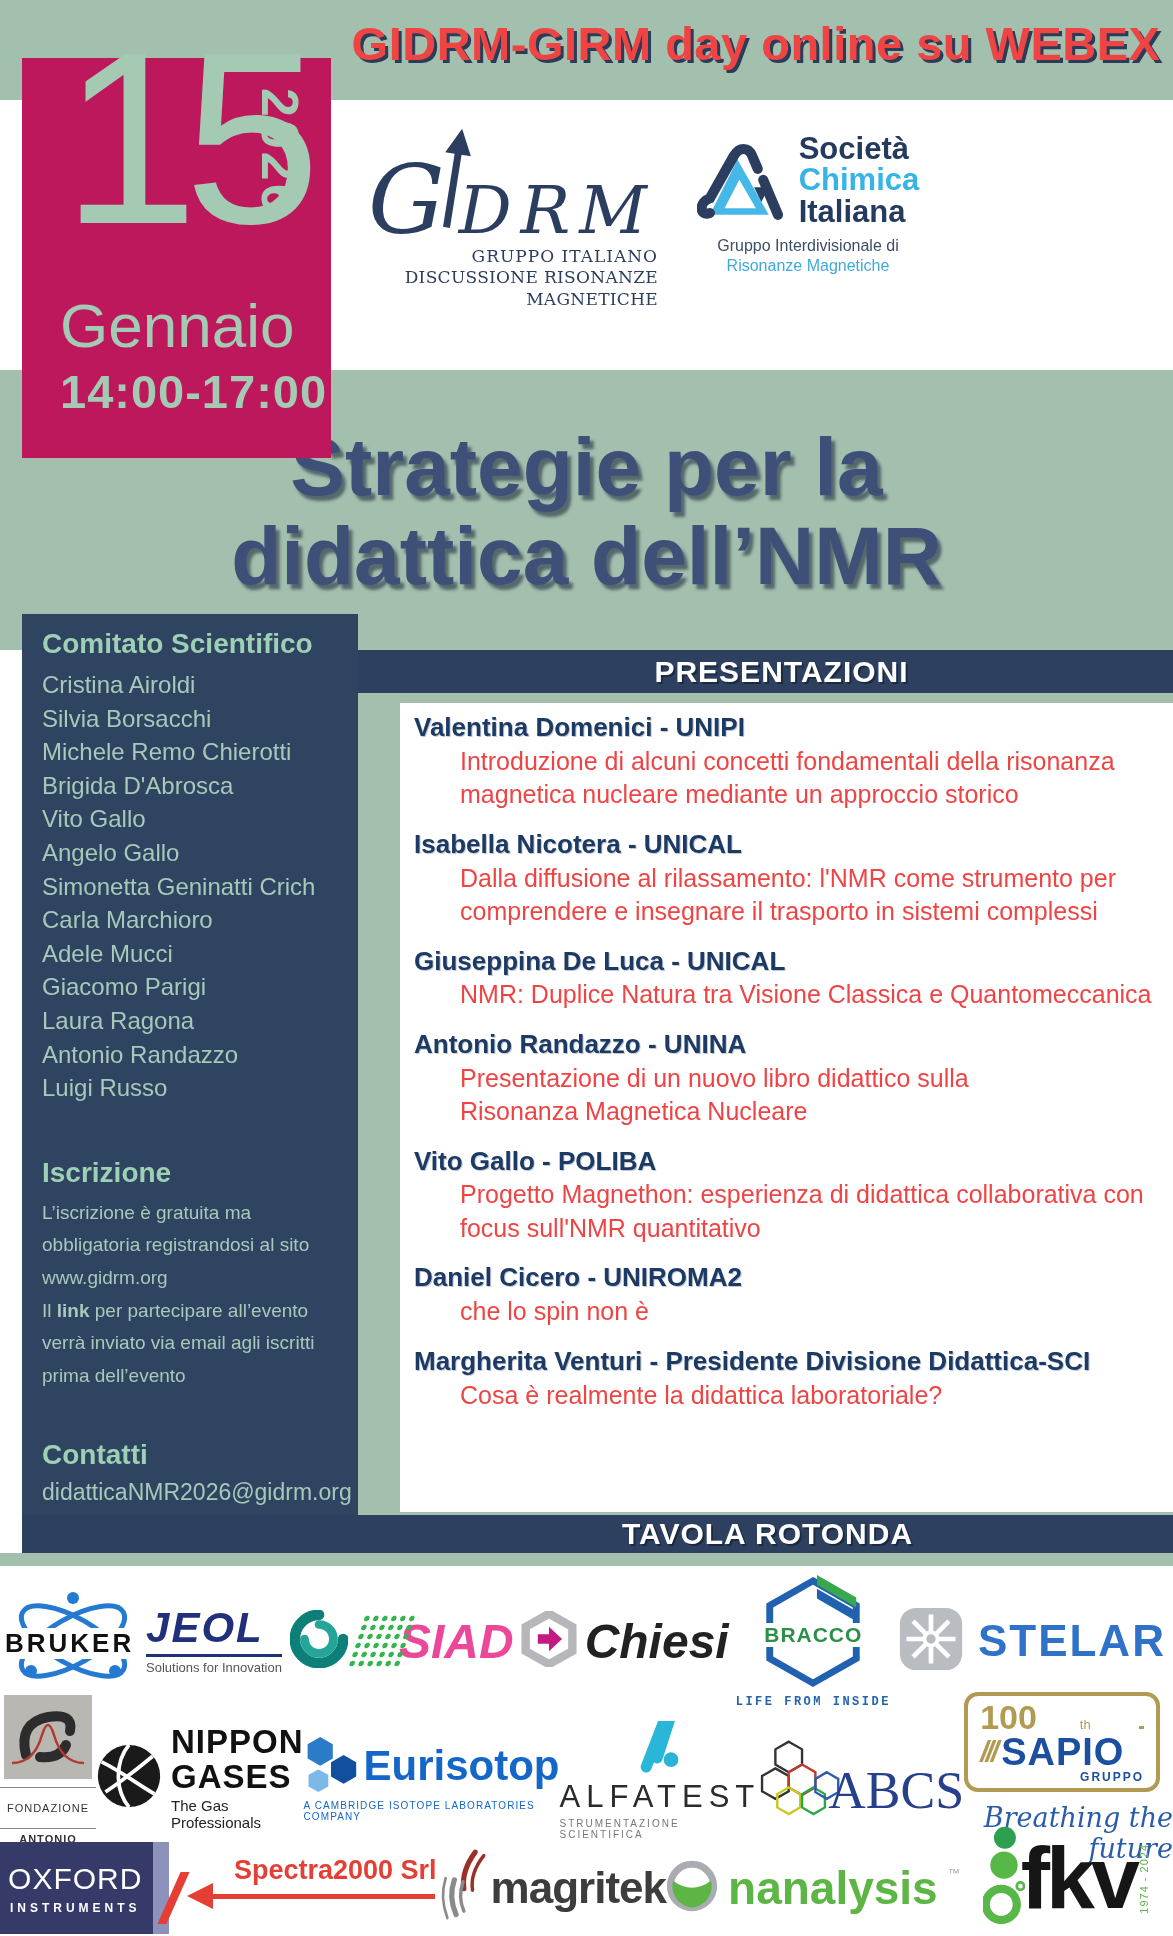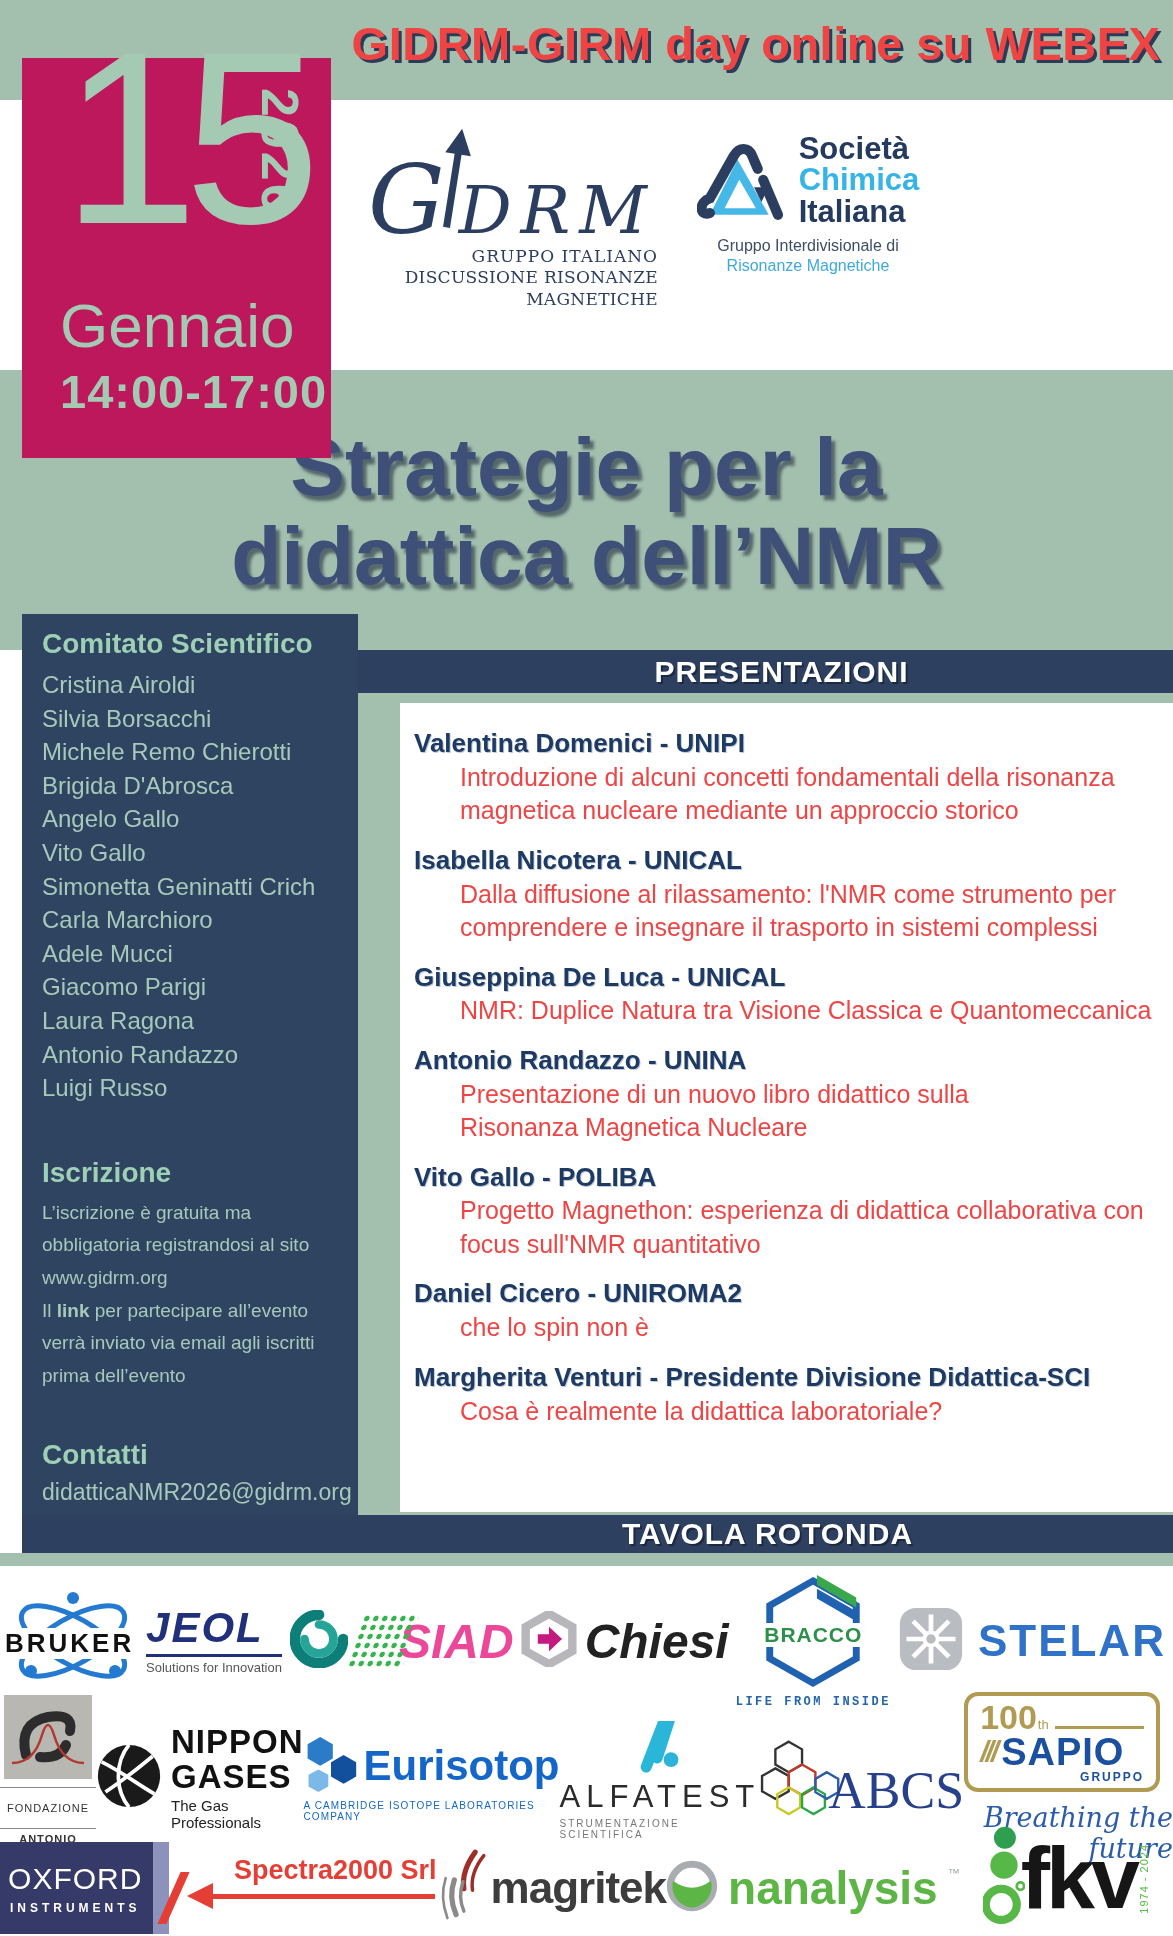--- a/index.html
+++ b/index.html
@@ -60,21 +60,21 @@
     box-sizing:border-box;padding:14px 14px 0 20px;color:#a8c9ba;}
   .side-heading{font-size:28px;font-weight:bold;color:#9ed0b5;margin:0 0 8px;}
   .side-name{font-size:24px;line-height:1.4;white-space:nowrap;}
   .mt-iscrizione{margin-top:52px;}
   .side-par{font-size:19px;line-height:1.72;margin-top:2px;}
   .par-line b{font-weight:bold;}
   .mt-contatti{margin-top:46px;}
   .side-email{font-size:23px;margin-top:4px;}
 
   .white-panel{position:absolute;left:400px;top:703px;width:773px;height:809px;background:#ffffff;
-    box-sizing:border-box;padding:24px 18px 0 14px;}
+    box-sizing:border-box;padding:8px 18px 0 14px;}
   .pres-item{margin-bottom:16px;}
   .pres-speaker{font-size:26px;font-weight:bold;color:#1c3a63;line-height:1.3;
     text-shadow:1px 1px 0 rgba(28,58,99,.28);}
   .pres-line{font-size:25px;color:#ef4444;line-height:1.34;margin-left:46px;}
 
   .tavola-band{position:absolute;left:22px;top:1515px;width:1151px;height:38px;background:#2d4060;
     display:flex;align-items:center;justify-content:center;padding-left:340px;box-sizing:border-box;}
   .green-strip{position:absolute;left:0;top:1553px;width:1173px;height:13px;background:#a3bfae;}
 
   
@@ -128,21 +128,21 @@
 
   .alfatest{display:flex;flex-direction:column;align-items:center;}
   .alfa-word{font-size:31px;color:#2b2b2b;letter-spacing:6px;margin-top:2px;}
   .alfa-tag{font-size:10px;color:#777;letter-spacing:2px;margin-top:3px;}
 
   .abcs{display:flex;align-items:flex-end;}
   .abcs-word{font-family:"Liberation Serif",serif;font-size:52px;color:#27408b;margin-left:-18px;}
 
   .sapio{display:flex;flex-direction:column;}
   .sapio-box{border:4px solid #b19a52;border-radius:14px;padding:6px 12px 4px;width:196px;box-sizing:border-box;}
-  .sapio-row1{display:flex;align-items:flex-end;}
+  .sapio-row1{display:flex;align-items:flex-end;gap:42px;}
   .sapio-100{color:#b19a52;font-weight:800;font-size:34px;line-height:.9;}
   .sapio-th{color:#b19a52;font-size:13px;margin-left:1px;}
   .sapio-rule{flex:1;border-bottom:3px solid #b19a52;margin-left:6px;margin-bottom:3px;}
   .sapio-row2{display:flex;align-items:center;margin-top:2px;}
   .sapio-slashes{color:#b19a52;font-weight:800;font-style:italic;font-size:30px;letter-spacing:-3px;margin-right:5px;}
   .sapio-word{color:#1b4fa0;font-weight:800;font-size:38px;letter-spacing:1px;line-height:.95;}
   .sapio-gruppo{text-align:right;color:#1b4fa0;font-size:12px;font-weight:bold;letter-spacing:2px;}
   .sapio-tag{font-family:"DejaVu Serif",serif;font-style:italic;font-size:27px;color:#2a5cab;
     text-align:right;margin-top:10px;}
 
@@ -247,22 +247,22 @@
   <div class="pres-band">
     <span class="band-label">PRESENTAZIONI</span>
   </div>
 
   <aside class="sidebar">
     <div class="side-heading">Comitato Scientifico</div>
     <div class="side-name">Cristina Airoldi</div>
     <div class="side-name">Silvia Borsacchi</div>
     <div class="side-name">Michele Remo Chierotti</div>
     <div class="side-name">Brigida D'Abrosca</div>
+    <div class="side-name">Vito Gallo</div>
     <div class="side-name">Angelo Gallo</div>
-    <div class="side-name">Vito Gallo</div>
     <div class="side-name">Simonetta Geninatti Crich</div>
     <div class="side-name">Carla Marchioro</div>
     <div class="side-name">Adele Mucci</div>
     <div class="side-name">Giacomo Parigi</div>
     <div class="side-name">Laura Ragona</div>
     <div class="side-name">Antonio Randazzo</div>
     <div class="side-name">Luigi Russo</div>
 
     <div class="side-heading mt-iscrizione">Iscrizione</div>
     <div class="side-par">

